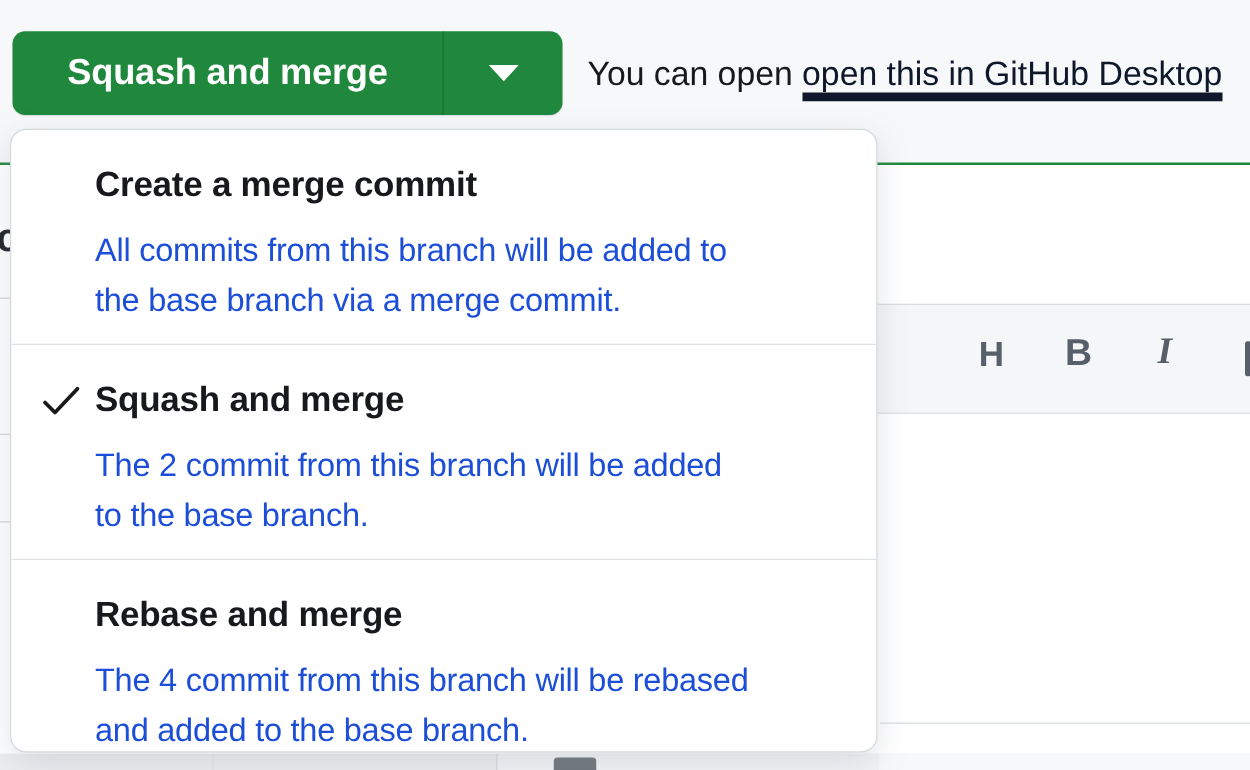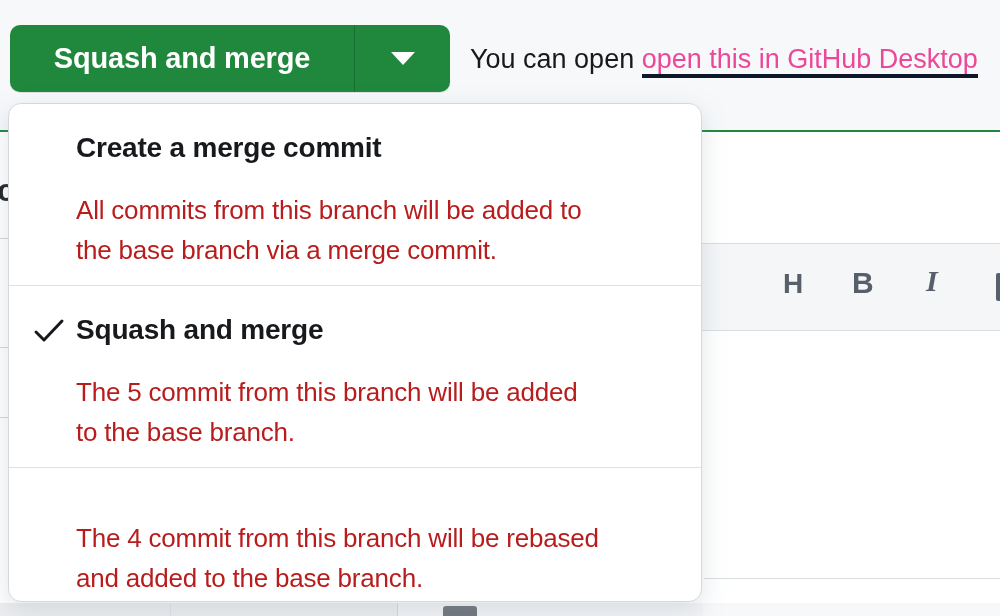--- a/index.html
+++ b/index.html
@@ -54,33 +54,33 @@
   }
   .merge-btn .caret-zone { flex:1; display:flex; align-items:center; justify-content:center; }
   .caret-down {
     width:0; height:0;
     border-left:12px solid transparent; border-right:12px solid transparent;
     border-top:13px solid #ffffff;
   }
 
   
   .desktop-hint { position:absolute; left:470px; top:44px; z-index:3; font-size:27px; color:#17191c; white-space:nowrap; }
-  .desktop-hint a { color:#ec4899; text-decoration:none; border-bottom:4px solid #0f172a; cursor:pointer; }
+  .desktop-hint a { color:#0f172a; text-decoration:none; border-bottom:7px solid #0f172a; cursor:pointer; }
 
   
   .merge-menu {
     position:absolute; left:8px; top:103px; width:694px; height:499px; z-index:10;
     background:#ffffff; border:1px solid #d5d9de; border-radius:13px;
     box-shadow:0 8px 24px rgba(140,149,159,0.25);
     overflow:hidden;
   }
   .menu-item { position:relative; padding:26px 39px 15px 67px; cursor:pointer; }
   .menu-item + .menu-item { border-top:1px solid #dde1e6; }
   .menu-item .title { font-size:28px; font-weight:700; color:#17191c; line-height:36px; letter-spacing:-0.2px; }
-  .menu-item .desc  { margin-top:24px; font-size:26px; color:#b91c1c; line-height:40px; white-space:pre-line; letter-spacing:-0.2px; }
+  .menu-item .desc  { margin-top:14px; font-size:26px; color:#1d4ed8; line-height:40px; white-space:pre-line; letter-spacing:-0.2px; }
   .check-icon { position:absolute; left:24px; top:31px; }
 </style>
 </head>
 <body>
 
 <div class="top-strip"></div>
 <div class="green-rule"></div>
 
 <span class="bg-frag-c">c</span>
 <div class="sliver-line sliver-1"></div>
@@ -116,22 +116,23 @@
     <div class="title">Create a merge commit</div>
     <div class="desc">All commits from this branch will be added to
 the base branch via a merge commit.</div>
   </div>
 
   <div class="menu-item">
     <svg class="check-icon" width="32" height="28" viewBox="0 0 32 28">
       <polyline points="3,15 11,23 29,4" fill="none" stroke="#17191c" stroke-width="3" stroke-linecap="round" stroke-linejoin="round"></polyline>
     </svg>
     <div class="title">Squash and merge</div>
-    <div class="desc">The 5 commit from this branch will be added
+    <div class="desc">The 2 commit from this branch will be added
 to the base branch.</div>
   </div>
 
   <div class="menu-item">
+    <div class="title">Rebase and merge</div>
     <div class="desc">The 4 commit from this branch will be rebased
 and added to the base branch.</div>
   </div>
 
 </div>
 
 </body></html>

